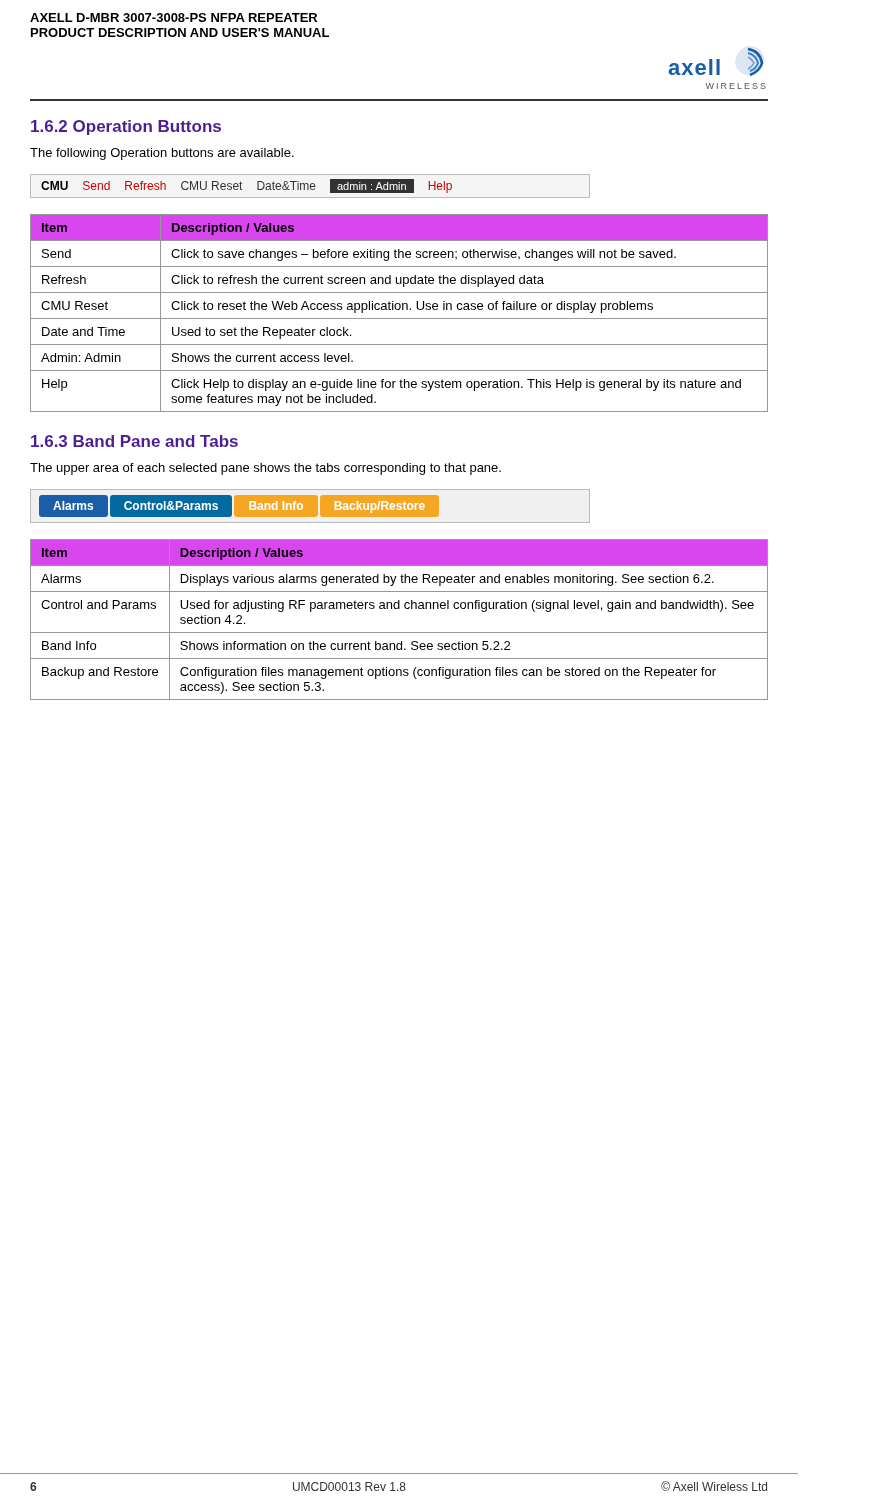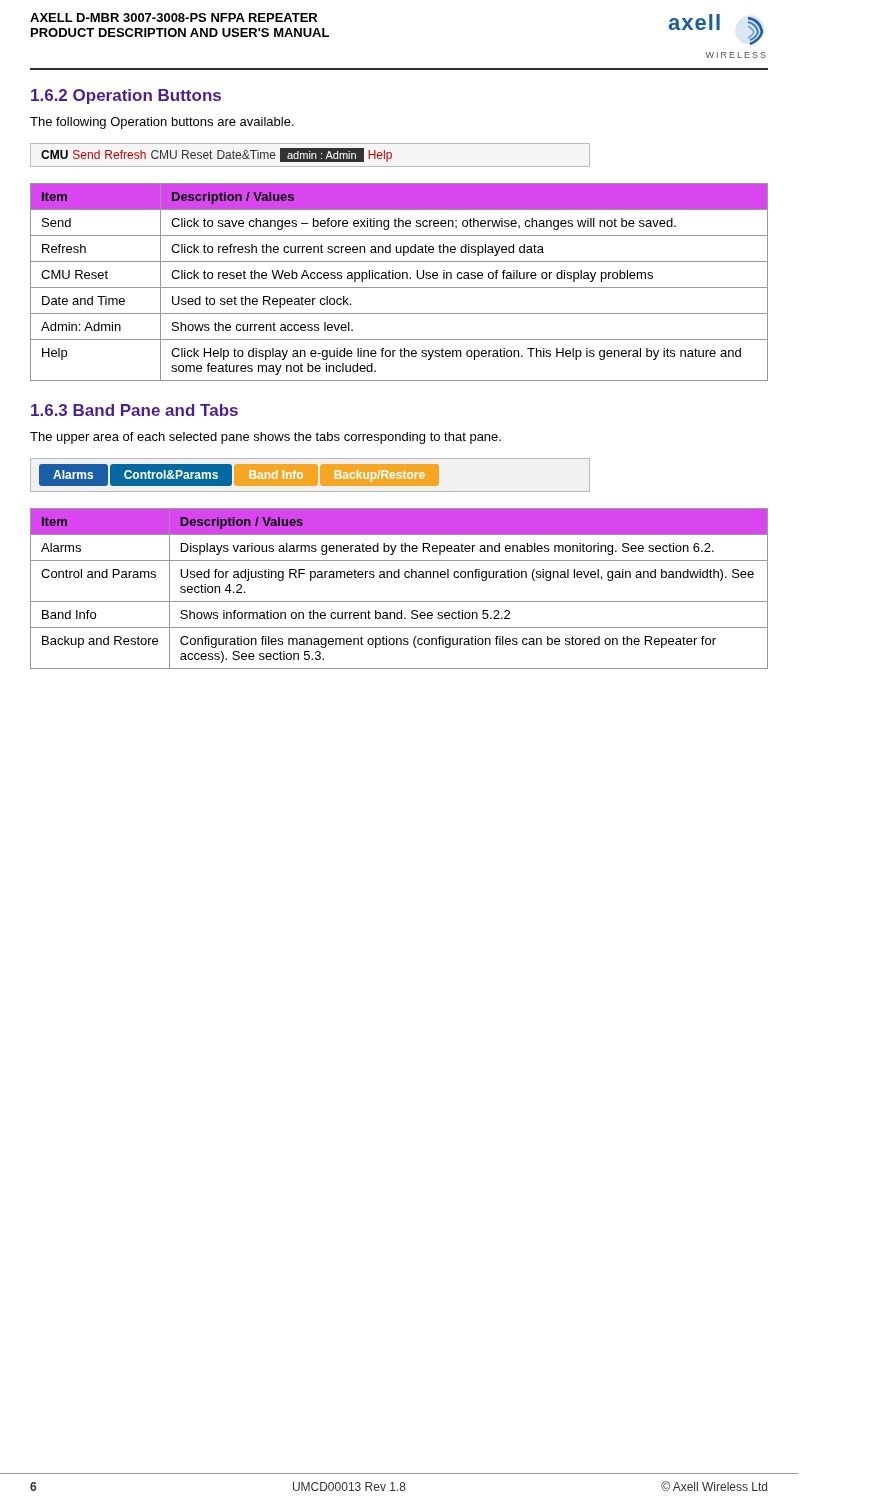--- a/index.html
+++ b/index.html
@@ -77,21 +77,21 @@
       color: #000;
     }
 
     
     .toolbar-mock {
       border: 1px solid #bbb;
       background: #f5f5f5;
       display: flex;
       align-items: center;
       padding: 4px 10px;
-      gap: 4px;
+      gap: 14px;
       margin-bottom: 16px;
       width: 560px;
       font-size: 12px;
     }
     .toolbar-mock .tb-cmu {
       font-weight: bold;
       color: #000;
     }
     .toolbar-mock .tb-item {
       color: #c00;
@@ -192,21 +192,21 @@
 <body>
 
 <div class="page-wrapper">
 
   <div class="header">
     <div class="header-left">
       <span class="header-title-main">AXELL D-MBR 3007-3008-PS NFPA REPEATER</span>
       <span class="header-title-sub">PRODUCT DESCRIPTION AND USER'S MANUAL</span>
     </div>
     <div class="logo-container">
-      <div style="display:flex;align-items:flex-start;">
+      <div style="display:flex;align-items:flex-end;margin-top:31px;">
         <span class="logo-axell">axell</span>
 
         <svg class="logo-icon" viewBox="0 0 40 40">
           <path d="M22 5 C30 5, 38 12, 36 22 C34 30, 26 36, 18 34 C10 32, 5 24, 8 16 C11 8, 18 5, 22 5Z" fill="#1a5ea8" opacity="0.15"></path>
           <path d="M20 8 Q32 10 34 22 Q32 30 22 34" stroke="#1a5ea8" stroke-width="2.5" fill="none"></path>
           <path d="M20 12 Q28 14 30 22 Q28 28 22 30" stroke="#3a7ec8" stroke-width="2" fill="none"></path>
           <path d="M20 16 Q24 18 26 22 Q24 26 20 28" stroke="#5a9ee8" stroke-width="1.5" fill="none"></path>
         </svg>
       </div>
       <span class="logo-wireless">WIRELESS</span>

